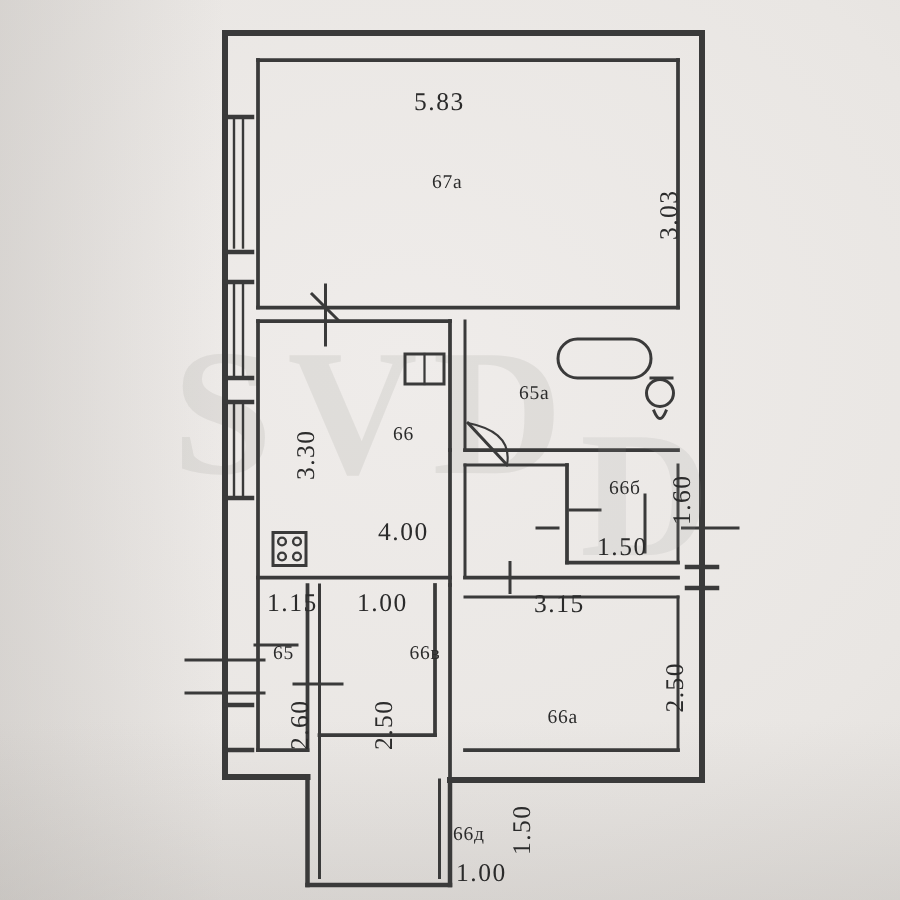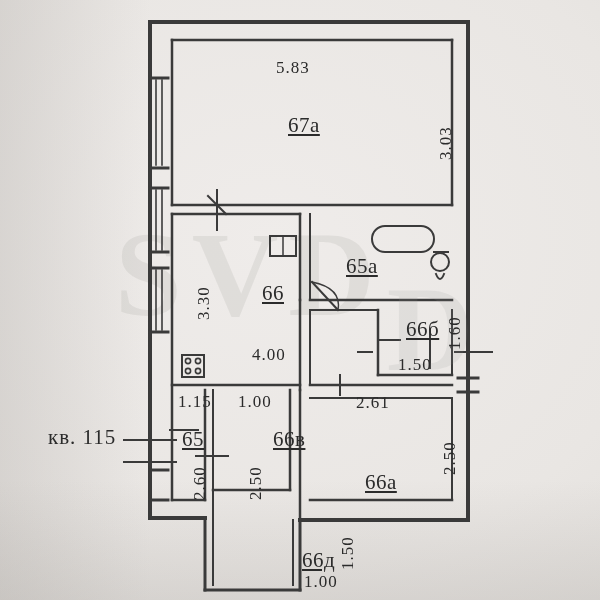--- a/index.html
+++ b/index.html
@@ -64,23 +64,22 @@
     color: #2b2b2b;
     font-family: "Liberation Serif", serif;
     white-space: nowrap;
     user-select: none;
   }
   .dim {
     font-size: 17px;
     letter-spacing: 1px;
   }
   .room {
-    font-size: 21px;
+    font-size: 13px;
     letter-spacing: 0.5px;
-    text-decoration: underline;
   }
   .apt {
     font-size: 21px;
     letter-spacing: 1px;
   }
   .rot90 { transform-origin: left top; transform: rotate(-90deg); }
 </style>
 </head>
 <body>
 
@@ -231,34 +230,33 @@
   <div class="lbl dim rot90" style="left:445px; top:350px;">1.60</div>
 
   <div class="lbl dim" style="left:398px; top:355px;">1.50</div>
 
   <div class="lbl dim" style="left:252px; top:345px;text-align:center;">4.00</div>
 
   <div class="lbl dim" style="left:178px; top:392px;">1.15</div>
 
   <div class="lbl dim" style="left:238px; top:392px;">1.00</div>
 
-  <div class="lbl dim" style="left:356px; top:393px;">2.61</div>
+  <div class="lbl dim" style="left:356px; top:393px;">3.15</div>
 
   <div class="lbl room" style="left:182px; top:427px;">65</div>
 
   <div class="lbl room" style="left:240px; top:427px;margin-left:33px;">66в</div>
 
   <div class="lbl room" style="left:365px; top:470px;">66а</div>
 
   <div class="lbl dim rot90" style="left:190px; top:500px;">2.60</div>
 
   <div class="lbl dim rot90" style="left:246px; top:500px;">2.50</div>
 
   <div class="lbl dim rot90" style="left:440px; top:475px;">2.50</div>
 
   <div class="lbl dim rot90" style="left:338px; top:570px;">1.50</div>
 
   <div class="lbl room" style="left:302px; top:548px;">66д</div>
 
   <div class="lbl dim" style="left:304px; top:572px;">1.00</div>
 
-  <div class="lbl apt" style="left:48px; top:425px;">кв. 115</div>
 </div>
 
 </body></html>

